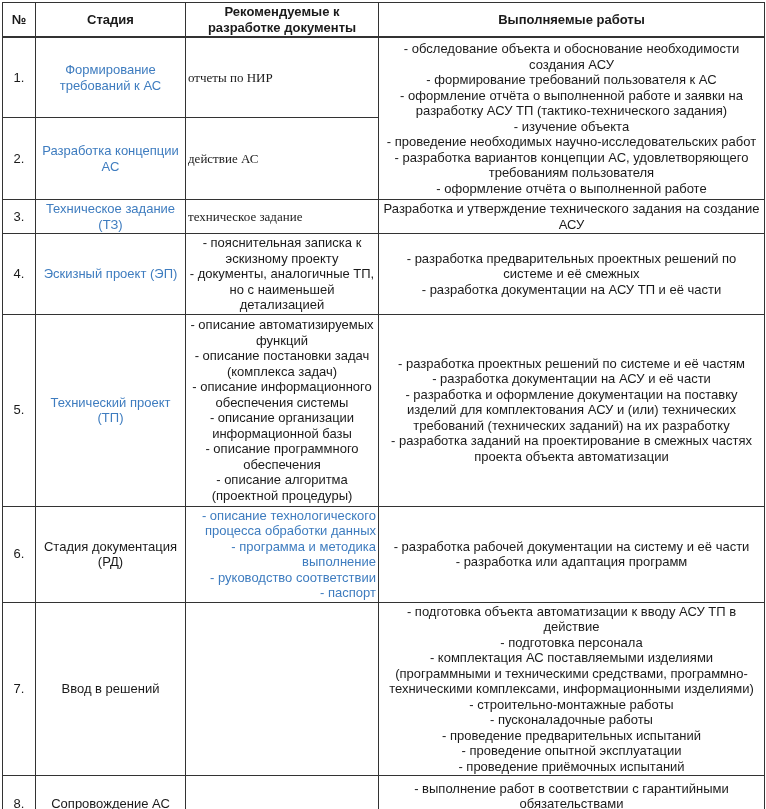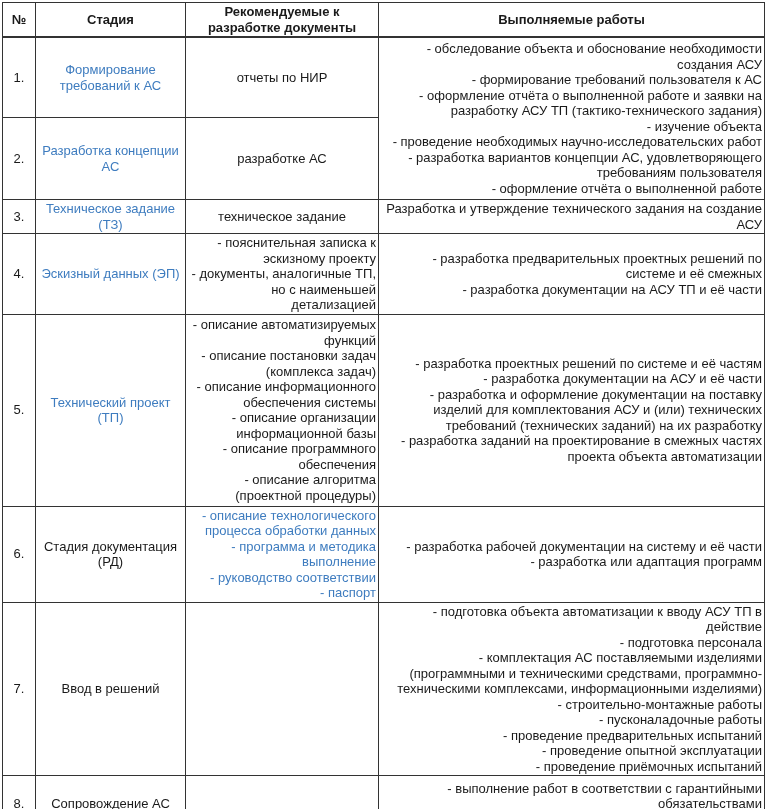--- a/index.html
+++ b/index.html
@@ -36,22 +36,22 @@
     overflow: hidden;
   }
   table.stages thead th {
     border-bottom: 2px solid var(--border);
     font-weight: bold;
     text-align: center;
     height: 31px;
   }
   td.num { text-align: center; }
   td.stage { text-align: center; }
-  td.docs-center { text-align: center; }
-  td.list { text-align: right; white-space: pre-line; }
+  td.docs-center { text-align: left; font-family: Liberation Serif, serif; }
+  td.list { text-align: center; white-space: pre-line; }
   .lnk { color: var(--link); }
   .blue-list span { display: block; color: var(--link); text-align: right; }
   td.nb { border-bottom: none; }
   tr.r1 { height: 80px; }
   tr.r2 { height: 82px; }
   tr.r3 { height: 33px; }
   tr.r4 { height: 62px; }
   tr.r5 { height: 192px; }
   tr.r6 { height: 96px; }
   tr.r7 { height: 171px; }
@@ -84,31 +84,31 @@
 - формирование требований пользователя к АС
 - оформление отчёта о выполненной работе и заявки на разработку АСУ ТП (тактико-технического задания)
 - изучение объекта
 - проведение необходимых научно-исследовательских работ
 - разработка вариантов концепции АС, удовлетворяющего требованиям пользователя
 - оформление отчёта о выполненной работе</td>
     </tr>
     <tr class="r2">
       <td class="num">2.</td>
       <td class="stage"><span class="lnk">Разработка концепции АС</span></td>
-      <td class="docs-center">разработке АС</td>
+      <td class="docs-center">действие АС</td>
     </tr>
     <tr class="r3">
       <td class="num">3.</td>
       <td class="stage"><span class="lnk">Техническое задание (ТЗ)</span></td>
       <td class="docs-center">техническое задание</td>
       <td class="list">Разработка и утверждение технического задания на создание АСУ</td>
     </tr>
     <tr class="r4">
       <td class="num">4.</td>
-      <td class="stage"><span class="lnk">Эскизный данных (ЭП)</span></td>
+      <td class="stage"><span class="lnk">Эскизный проект (ЭП)</span></td>
       <td class="list">- пояснительная записка к эскизному проекту
 - документы, аналогичные ТП, но с наименьшей детализацией</td>
       <td class="list">- разработка предварительных проектных решений по системе и её смежных
 - разработка документации на АСУ ТП и её части</td>
     </tr>
     <tr class="r5">
       <td class="num">5.</td>
       <td class="stage"><span class="lnk">Технический проект (ТП)</span></td>
       <td class="list">- описание автоматизируемых функций
 - описание постановки задач (комплекса задач)

